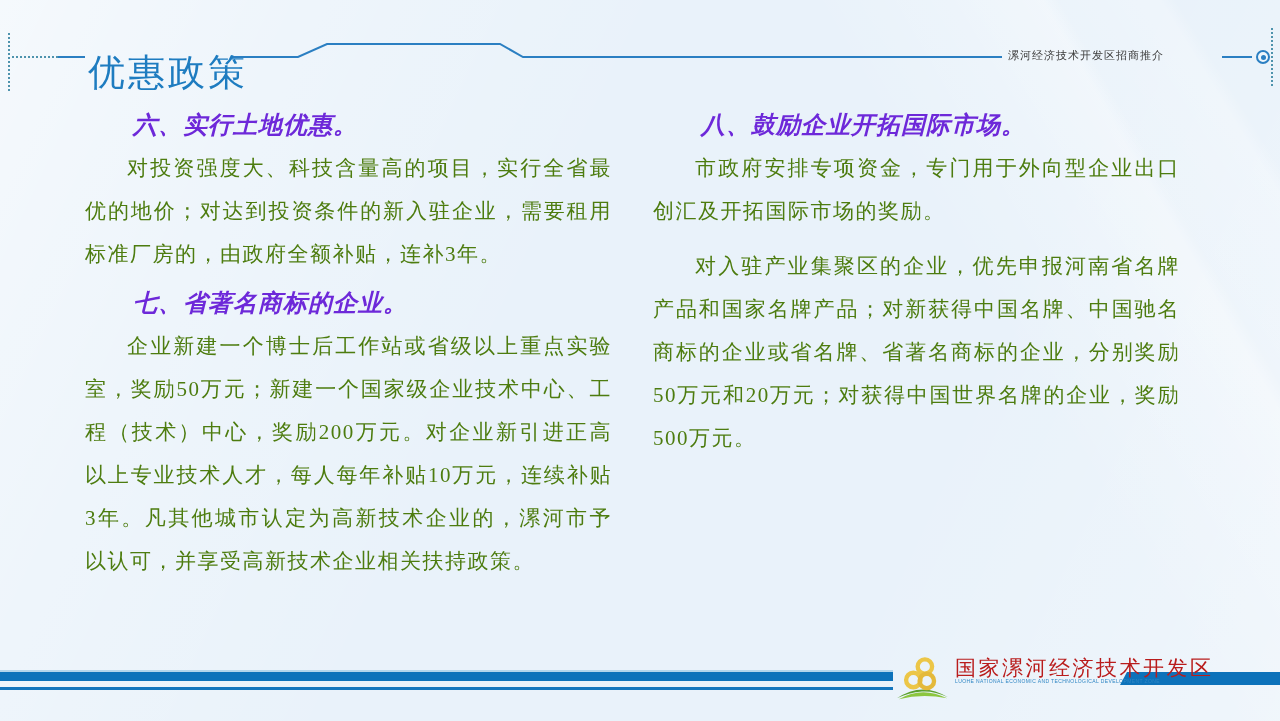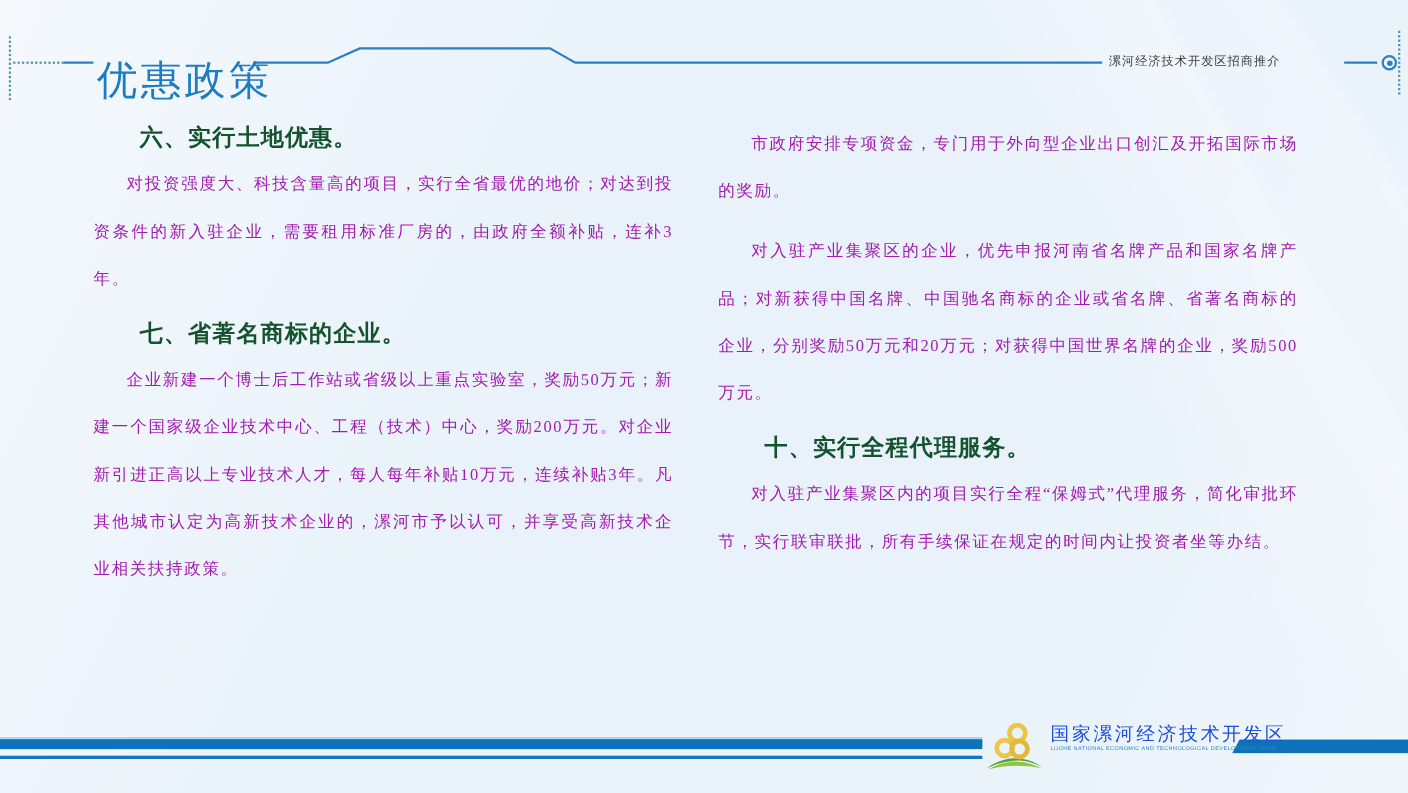--- a/index.html
+++ b/index.html
@@ -43,39 +43,39 @@
     content:"";position:absolute;left:2.5px;top:2.5px;width:5px;height:5px;border-radius:50%;background:#2b7fc2;
   }
   .hdr-dot-v-right{position:absolute;left:1271px;top:28px;height:58px;border-left:2px dotted #4e93ad;}
 
   
   .col{position:absolute;top:110px;width:527px;}
   .col-left{left:85px;}
   .col-right{left:653px;}
   .policy{margin:0 0 12px 0;}
   .ph{
-    margin:0 0 6px 0;font-size:21px;line-height:31px;font-weight:bold;color:#14532d;
-    text-indent:2em;letter-spacing:1px;
+    margin:0 0 6px 0;font-size:24px;line-height:31px;font-weight:bold;color:#6d28d9;
+    text-indent:2em;letter-spacing:1px;font-style:italic;
   }
   .pb{
-    margin:0 0 10px 0;font-size:15px;line-height:43px;color:#a21caf;
+    margin:0 0 10px 0;font-size:21px;line-height:43px;color:#4d7c0f;
     text-indent:2em;letter-spacing:1.5px;
     text-align:justify;text-justify:inter-ideograph;word-break:break-all;
   }
 
   
   .foot-bar-left{position:absolute;left:0;top:672px;width:893px;height:9px;background:#0d72ba;
     box-shadow:0 -2px 0 rgba(173,210,233,.9);}
   .foot-line-left{position:absolute;left:0;top:687px;width:893px;height:3px;background:#1476bd;}
   .foot-bar-right{position:absolute;left:1120px;top:672px;width:160px;height:13px;background:#0d72ba;
     clip-path:polygon(7px 0, 100% 0, 100% 100%, 0 100%);}
   .logo{position:absolute;left:893px;top:654px;width:58px;height:52px;}
   .org-block{position:absolute;left:955px;top:658px;width:230px;}
   .org-cn{
-    font-size:17px;color:#1d4ed8;letter-spacing:2.5px;white-space:nowrap;line-height:20px;
+    font-size:21px;color:#b91c1c;letter-spacing:2.5px;white-space:nowrap;line-height:20px;
   }
   .org-en{
     font-size:5px;color:#2f86c4;letter-spacing:.4px;white-space:nowrap;line-height:7px;
     font-family:"Liberation Sans","DejaVu Sans",sans-serif;
   }
 </style>
 </head>
 <body>
 
 <div class="bg-layer bg-tri-topleft"></div>
@@ -102,28 +102,25 @@
     <p class="pb">对投资强度大、科技含量高的项目，实行全省最优的地价；对达到投资条件的新入驻企业，需要租用标准厂房的，由政府全额补贴，连补3年。</p>
   </section>
   <section class="policy">
     <h3 class="ph">七、省著名商标的企业。</h3>
     <p class="pb">企业新建一个博士后工作站或省级以上重点实验室，奖励50万元；新建一个国家级企业技术中心、工程（技术）中心，奖励200万元。对企业新引进正高以上专业技术人才，每人每年补贴10万元，连续补贴3年。凡其他城市认定为高新技术企业的，漯河市予以认可，并享受高新技术企业相关扶持政策。</p>
   </section>
 </div>
 
 <div class="col col-right">
   <section class="policy">
+    <h3 class="ph">八、鼓励企业开拓国际市场。</h3>
     <p class="pb">市政府安排专项资金，专门用于外向型企业出口创汇及开拓国际市场的奖励。</p>
   </section>
   <section class="policy">
     <p class="pb">对入驻产业集聚区的企业，优先申报河南省名牌产品和国家名牌产品；对新获得中国名牌、中国驰名商标的企业或省名牌、省著名商标的企业，分别奖励50万元和20万元；对获得中国世界名牌的企业，奖励500万元。</p>
-  </section>
-  <section class="policy">
-    <h3 class="ph">十、实行全程代理服务。</h3>
-    <p class="pb">对入驻产业集聚区内的项目实行全程“保姆式”代理服务，简化审批环节，实行联审联批，所有手续保证在规定的时间内让投资者坐等办结。</p>
   </section>
 </div>
 
 <div class="foot-bar-left"></div>
 <div class="foot-line-left"></div>
 <div class="foot-bar-right"></div>
 
 <svg class="logo" viewBox="0 0 60 54">
   <path d="M4,46 Q30,28 57,45 Q42,38 30,39 Q16,40 4,46 Z" fill="#5aa02c"></path>
   <path d="M6,47 Q30,33 56,46 Q30,41 6,47 Z" fill="#8cc63f"></path>

